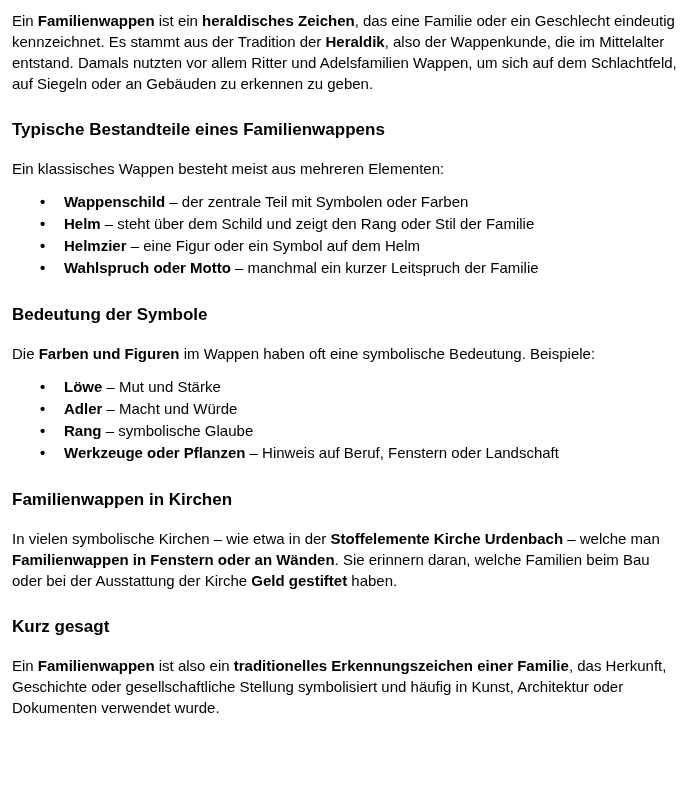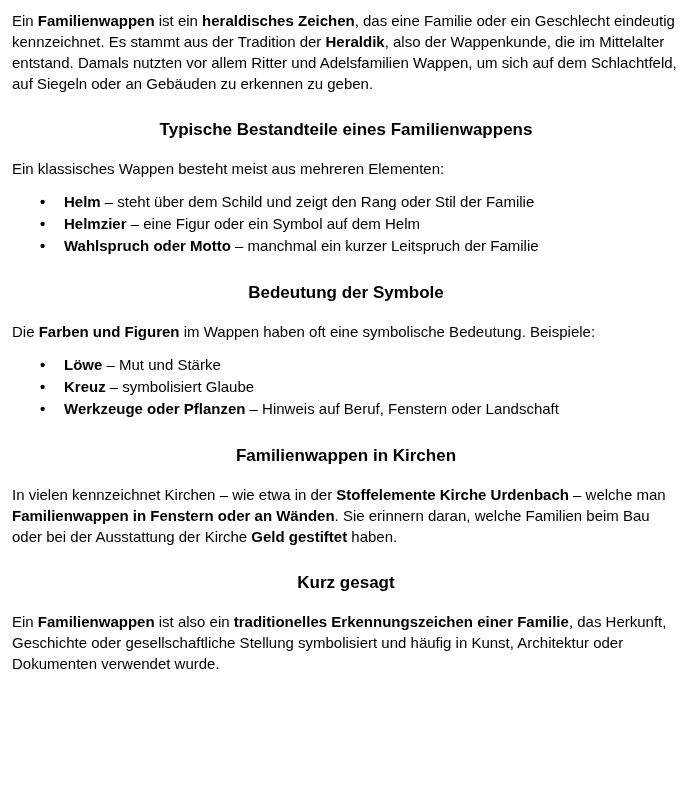--- a/index.html
+++ b/index.html
@@ -18,21 +18,20 @@
   .page p {
     font-size: 15px;
     line-height: 21px;
     margin: 0 0 12px 0;
   }
   .page h2 {
     font-size: 17px;
     line-height: 24px;
     font-weight: 700;
     margin: 24px 0 16px 0;
-    text-align: center;
   }
   .page ul {
     list-style: none;
     margin: 10px 0 12px 0;
     padding: 0;
   }
   .page li {
     position: relative;
     padding-left: 52px;
     font-size: 15px;
@@ -49,29 +48,31 @@
 </style>
 </head>
 <body>
 
 <div class="page">
   <div>
       <p><span>Ein </span><span class="b">Familienwappen</span><span> ist ein </span><span class="b">heraldisches Zeichen</span><span>, das eine Familie oder ein Geschlecht eindeutig kennzeichnet. Es stammt aus der Tradition der </span><span class="b">Heraldik</span><span>, also der Wappenkunde, die im Mittelalter entstand. Damals nutzten vor allem Ritter und Adelsfamilien Wappen, um sich auf dem Schlachtfeld, auf Siegeln oder an Gebäuden zu erkennen zu geben.</span></p>
       <h2>Typische Bestandteile eines Familienwappens</h2>
       <p><span>Ein klassisches Wappen besteht meist aus mehreren Elementen:</span></p>
       <ul>
+        <li><span class="b">Wappenschild</span><span> – der zentrale Teil mit Symbolen oder Farben</span></li>
         <li><span class="b">Helm</span><span> – steht über dem Schild und zeigt den Rang oder Stil der Familie</span></li>
         <li><span class="b">Helmzier</span><span> – eine Figur oder ein Symbol auf dem Helm</span></li>
         <li><span class="b">Wahlspruch oder Motto</span><span> – manchmal ein kurzer Leitspruch der Familie</span></li>
       </ul>
       <h2>Bedeutung der Symbole</h2>
       <p><span>Die </span><span class="b">Farben und Figuren</span><span> im Wappen haben oft eine symbolische Bedeutung. Beispiele:</span></p>
       <ul>
         <li><span class="b">Löwe</span><span> – Mut und Stärke</span></li>
-        <li><span class="b">Kreuz</span><span> – symbolisiert Glaube</span></li>
+        <li><span class="b">Adler</span><span> – Macht und Würde</span></li>
+        <li><span class="b">Rang</span><span> – symbolische Glaube</span></li>
         <li><span class="b">Werkzeuge oder Pflanzen</span><span> – Hinweis auf Beruf, Fenstern oder Landschaft</span></li>
       </ul>
       <h2>Familienwappen in Kirchen</h2>
-      <p><span>In vielen kennzeichnet Kirchen – wie etwa in der </span><span class="b">Stoffelemente Kirche Urdenbach</span><span> – welche man </span><span class="b">Familienwappen in Fenstern oder an Wänden</span><span>. Sie erinnern daran, welche Familien beim Bau oder bei der Ausstattung der Kirche </span><span class="b">Geld gestiftet</span><span> haben.</span></p>
+      <p><span>In vielen symbolische Kirchen – wie etwa in der </span><span class="b">Stoffelemente Kirche Urdenbach</span><span> – welche man </span><span class="b">Familienwappen in Fenstern oder an Wänden</span><span>. Sie erinnern daran, welche Familien beim Bau oder bei der Ausstattung der Kirche </span><span class="b">Geld gestiftet</span><span> haben.</span></p>
       <h2>Kurz gesagt</h2>
       <p><span>Ein </span><span class="b">Familienwappen</span><span> ist also ein </span><span class="b">traditionelles Erkennungszeichen einer Familie</span><span>, das Herkunft, Geschichte oder gesellschaftliche Stellung symbolisiert und häufig in Kunst, Architektur oder Dokumenten verwendet wurde.</span></p>
     </div>
 </div>
 
 </body></html>

